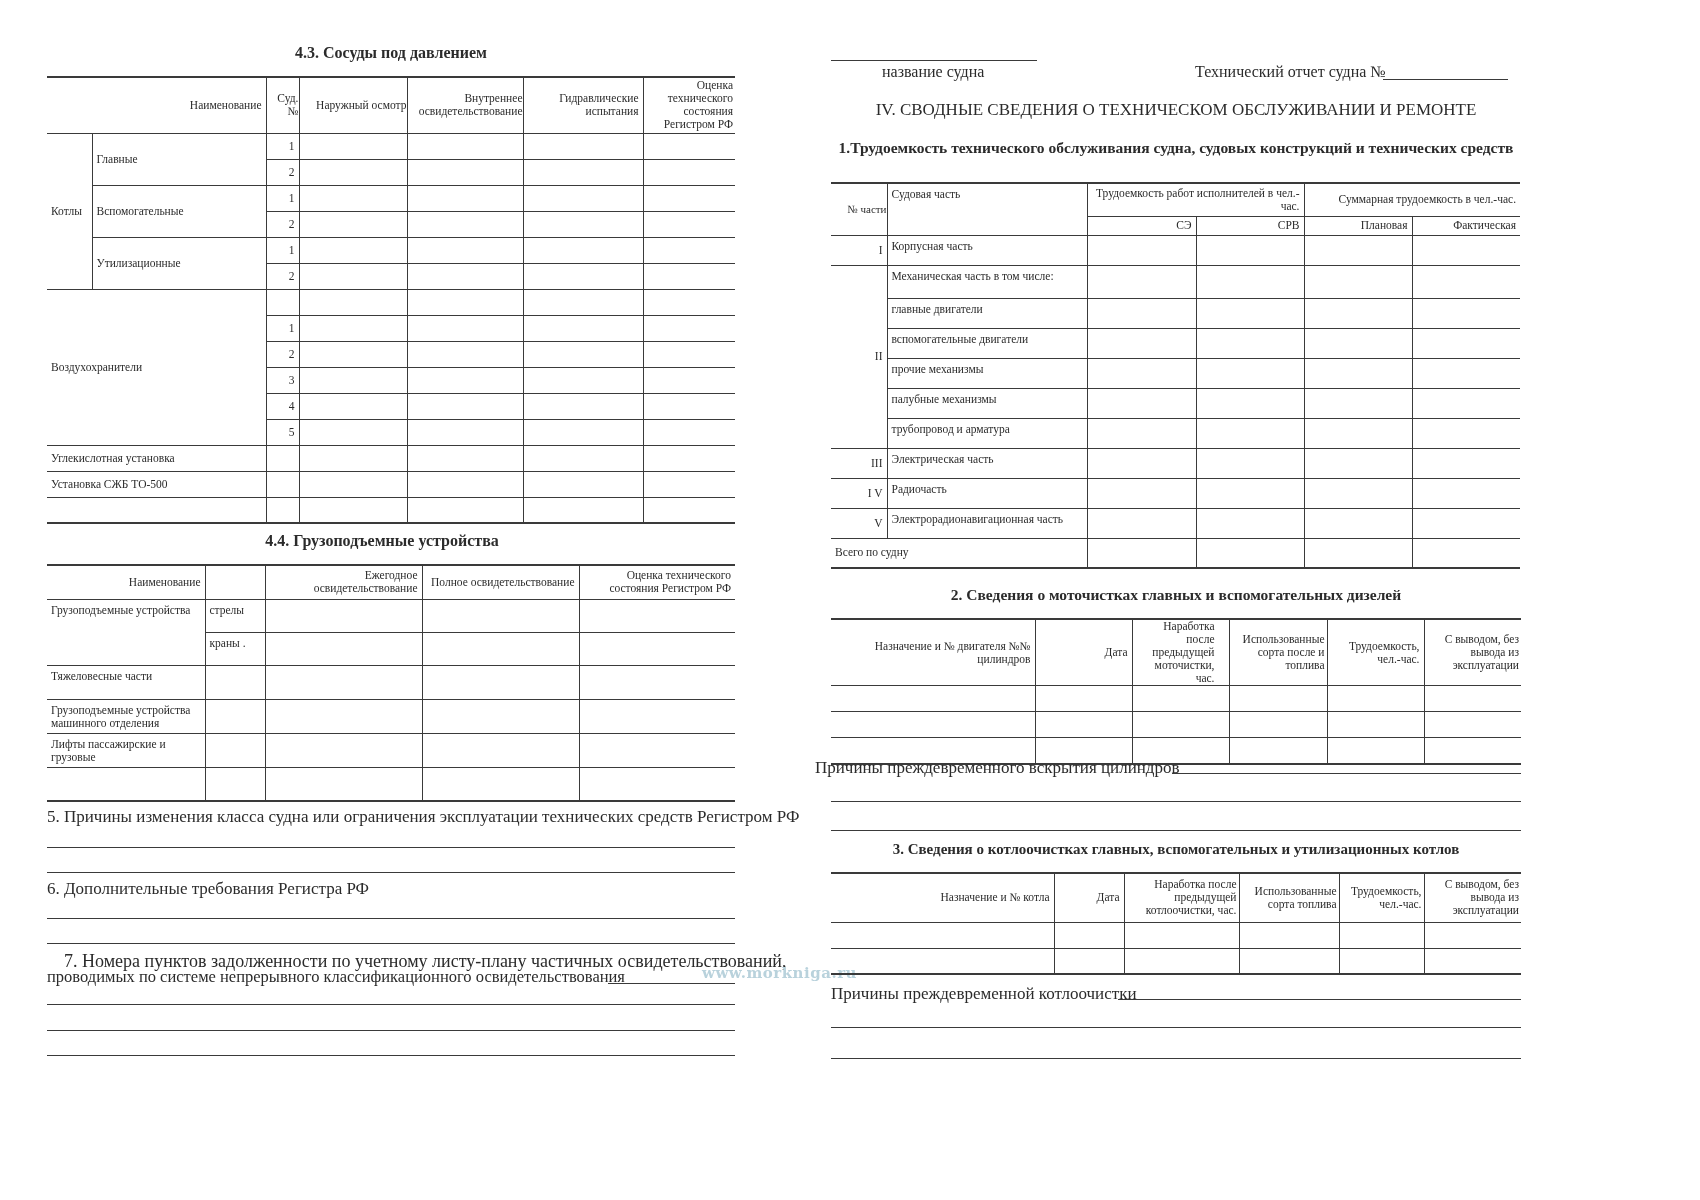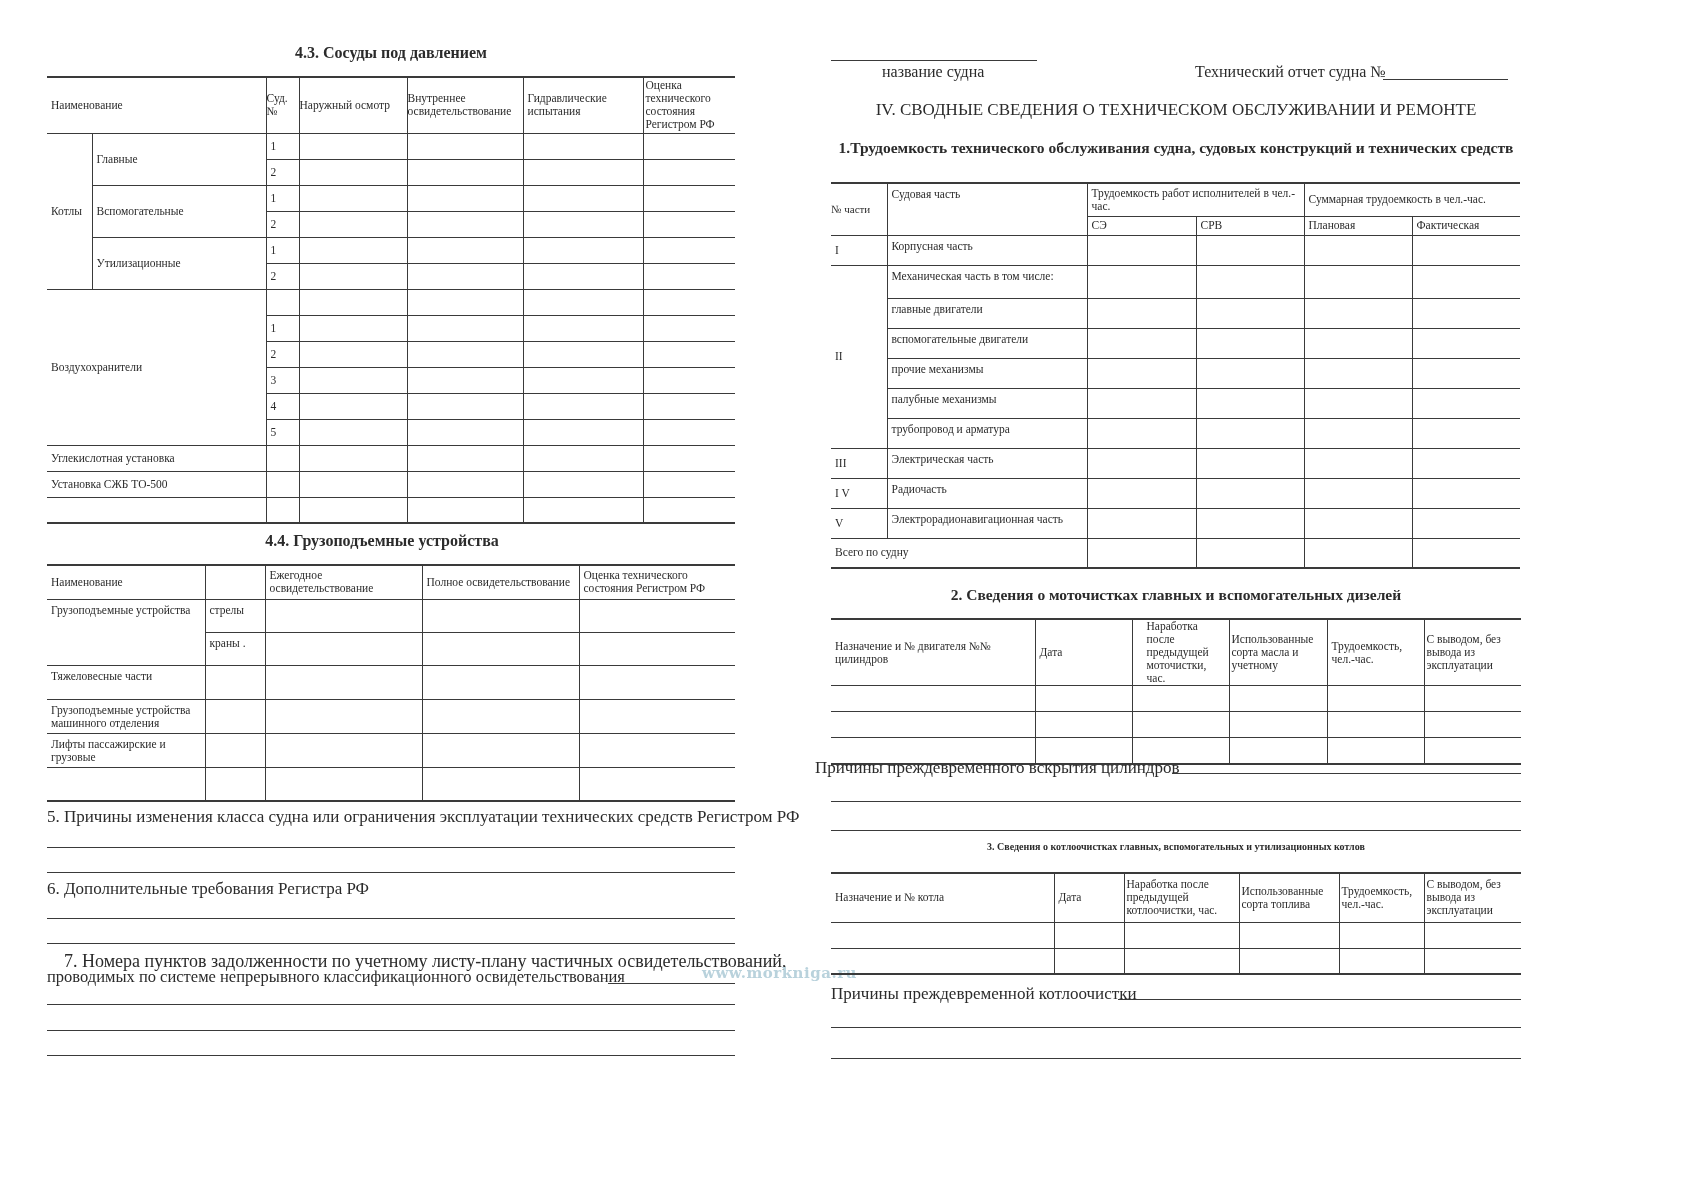--- a/index.html
+++ b/index.html
@@ -7,21 +7,21 @@
          font-family:"Liberation Serif","DejaVu Serif",serif; color:#2b2b2b; }
   .abs { position:absolute; }
   .h-title { font-weight:bold; font-size:16px; text-align:center; white-space:nowrap; }
   .big { font-size:17px; white-space:nowrap; }
   table.grid { position:absolute; border-collapse:collapse; table-layout:fixed; font-size:11.5px; line-height:13px; }
   table.grid td { border:1.6px solid #3a3a3a; padding:0 4px; vertical-align:middle; }
   table.grid tr:first-child td { border-top:2.2px solid #3a3a3a; }
   table.grid tr:last-child td { border-bottom:2.2px solid #3a3a3a; }
   table.grid td:first-child { border-left:none; }
   table.grid td:last-child { border-right:none; }
-  .c { text-align:left; }
+  .c { text-align:right; }
   .top { vertical-align:top !important; padding-top:4px !important; }
   .line { position:absolute; height:0; border-top:1.3px solid #3a3a3a; }
   .watermark { position:absolute; font-family:"DejaVu Serif",serif; font-weight:bold; font-size:15px; color:#b9d2dc; letter-spacing:0.5px; }
 </style>
 </head>
 <body>
 
 <div class="abs h-title" style="left:47px;width:688px;top:44px;">4.3. Сосуды под давлением</div>
 
 <table class="grid" style="left:47px;top:76px;width:688px;">
@@ -363,21 +363,21 @@
       <col style="width:97px">
       <col style="width:98px">
       <col style="width:97px">
       <col style="width:97px">
   </colgroup>
   <tbody>
       <tr style="height:49px">
     <td class="c">Назначение и № двигателя №№ цилиндров</td>
     <td class="c">Дата</td>
     <td class="c" style="padding:0 14px">Наработка после предыдущей моточистки, час.</td>
-    <td class="c" style="padding:0 2px">Использованные сорта масла и учетному</td>
+    <td class="c" style="padding:0 2px">Использованные сорта после и топлива</td>
     <td class="c">Трудоемкость, чел.-час.</td>
     <td class="c" style="padding:0 2px">С выводом, без вывода из эксплуатации</td>
   </tr>
   <tr style="height:26px">
         <td></td>
         <td></td>
         <td></td>
         <td></td>
         <td></td>
         <td></td>
@@ -399,21 +399,21 @@
         <td></td>
       </tr>
 </tbody>
   </table>
 
 <div class="abs big" style="left:815px;top:758px;">Причины преждевременного вскрытия цилиндров</div>
 <div class="line" style="left:1172px;width:349px;top:773px;"></div>
 <div class="line" style="left:831px;width:690px;top:801px;"></div>
 <div class="line" style="left:831px;width:690px;top:830px;"></div>
 
-<div class="abs h-title" style="left:831px;width:690px;top:841px;font-size:10px;">3. Сведения о котлоочистках главных, вспомогательных и утилизационных котлов</div>
+<div class="abs h-title" style="left:831px;width:690px;top:841px;font-size:15px;">3. Сведения о котлоочистках главных, вспомогательных и утилизационных котлов</div>
 
 <table class="grid" style="left:831px;top:872px;width:690px;">
   <colgroup>
     <col style="width:223px">
       <col style="width:70px">
       <col style="width:115px">
       <col style="width:100px">
       <col style="width:85px">
       <col style="width:97px">
   </colgroup>

